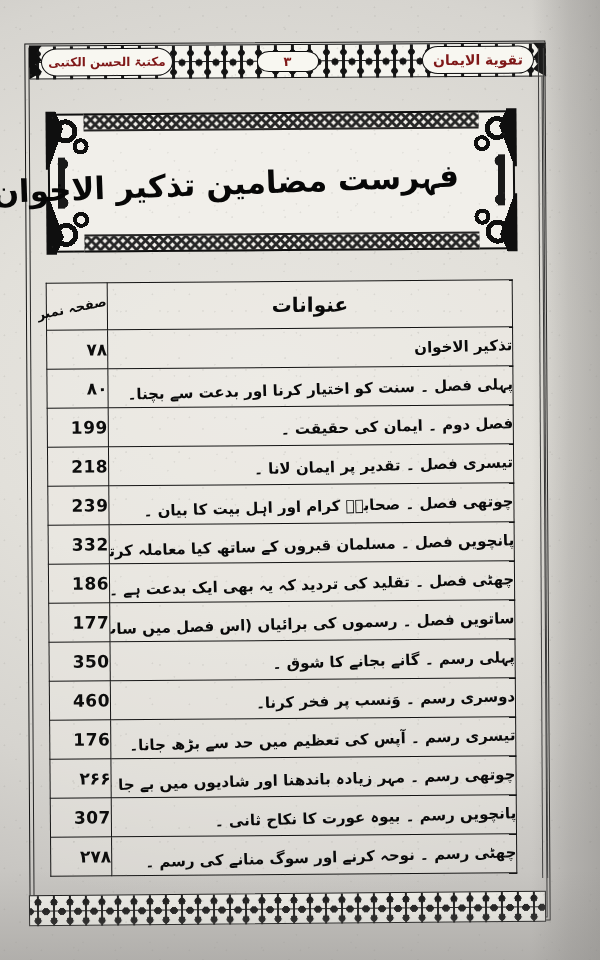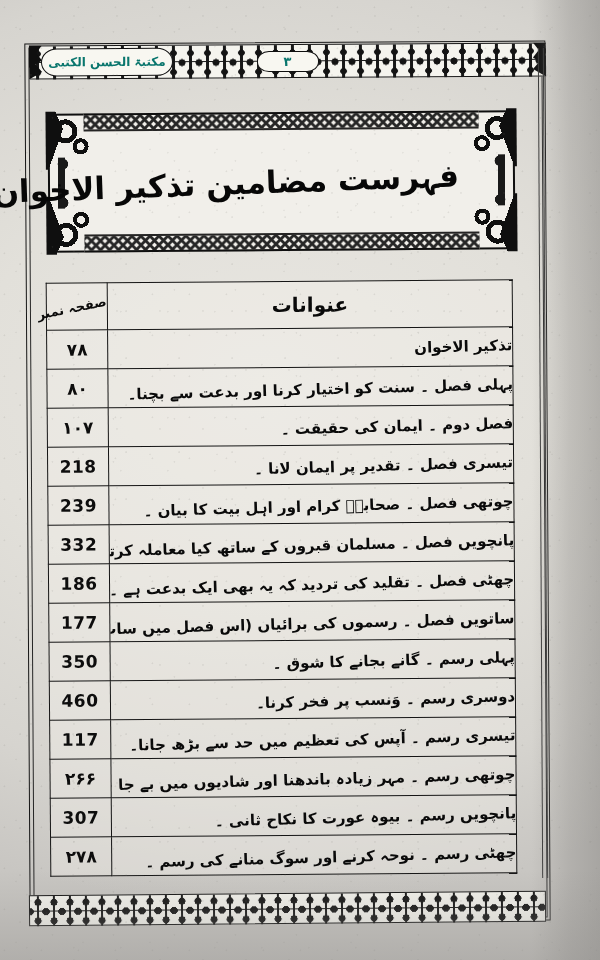--- a/index.html
+++ b/index.html
@@ -132,21 +132,21 @@
     overflow: hidden;
   }
   #head-book-title { right: 12px; width: 112px; }
   #head-publisher  { left: 12px;  width: 132px; }
   #head-page-num   { left: 50%; transform: translateX(-50%); width: 62px; height: 21px; top: 6.5px; border-radius: 12px/10px; }
 
   .head-ar {
     font-family: "DejaVu Sans", "Liberation Sans", sans-serif;
     font-size: 14px;
     font-weight: 700;
-    color: #0f766e;
+    color: #7f1d1d;
     direction: rtl;
     white-space: nowrap;
     line-height: 1;
   }
   #head-publisher .head-ar { font-size: 12px; letter-spacing: -.4px; }
   #head-page-num .head-ar { font-size: 13px; font-weight: 700; }
 
   
   #title-banner {
     position: absolute;
@@ -268,21 +268,20 @@
     font-size: 20px;
     font-weight: 700;
     color: #0f0f0f;
     direction: rtl;
     text-align: center;
     letter-spacing: 1px;
   }
 
   tbody tr { height: 39px; }
   .cell-page {
-    text-align: center;
     vertical-align: middle;
     font-family: "DejaVu Sans", "Liberation Sans", sans-serif;
     font-size: 17px;
     font-weight: 700;
     color: #121212;
     direction: rtl;
     letter-spacing: .5px;
   }
   .cell-title {
     vertical-align: middle;
@@ -369,20 +368,23 @@
 
     <div id="page-frame">
       <div id="page-frame-inner"></div>
     </div>
 
     <div id="running-head">
       <div class="orn-band"></div>
       <div class="head-corner left"></div>
       <div class="head-corner right"></div>
 
+      <div class="head-cartouche" id="head-book-title">
+        <span class="head-ar">تقوية الايمان</span>
+      </div>
 
       <div class="head-cartouche" id="head-page-num">
         <span class="head-ar">۳</span>
       </div>
 
       <div class="head-cartouche" id="head-publisher">
         <span class="head-ar">مکتبۃ الحسن الکتبی</span>
       </div>
     </div>
 
@@ -417,21 +419,21 @@
       <tbody id="toc-body">
           <tr>
             <td class="cell-page">۷۸</td>
             <td class="cell-title"><span>تذکیر الاخوان</span></td>
           </tr>
           <tr>
             <td class="cell-page">۸۰</td>
             <td class="cell-title"><span>پہلی فصل ۔ سنت کو اختیار کرنا اور بدعت سے بچنا۔</span></td>
           </tr>
           <tr>
-            <td class="cell-page">۱۰۷</td>
+            <td class="cell-page">199</td>
             <td class="cell-title"><span>فصل دوم ۔ ایمان کی حقیقت ۔</span></td>
           </tr>
           <tr>
             <td class="cell-page">218</td>
             <td class="cell-title"><span>تیسری فصل ۔ تقدیر پر ایمان لانا ۔</span></td>
           </tr>
           <tr>
             <td class="cell-page">239</td>
             <td class="cell-title"><span>چوتھی فصل ۔ صحابہؒ کرام اور اہل بیت کا بیان ۔</span></td>
           </tr>
@@ -449,21 +451,21 @@
           </tr>
           <tr>
             <td class="cell-page">350</td>
             <td class="cell-title"><span>پہلی رسم ۔ گانے بجانے کا شوق ۔</span></td>
           </tr>
           <tr>
             <td class="cell-page">460</td>
             <td class="cell-title"><span>دوسری رسم ۔ وَنسب پر فخر کرنا۔</span></td>
           </tr>
           <tr>
-            <td class="cell-page">117</td>
+            <td class="cell-page">176</td>
             <td class="cell-title"><span>تیسری رسم ۔ آپس کی تعظیم میں حد سے بڑھ جانا۔</span></td>
           </tr>
           <tr>
             <td class="cell-page">۲۶۶</td>
             <td class="cell-title"><span>چوتھی رسم ۔ مہر زیادہ باندھنا اور شادیوں میں بے جا خرچ کرنا۔</span></td>
           </tr>
           <tr>
             <td class="cell-page">307</td>
             <td class="cell-title"><span>پانچویں رسم ۔ بیوہ عورت کا نکاح ثانی ۔</span></td>
           </tr>

